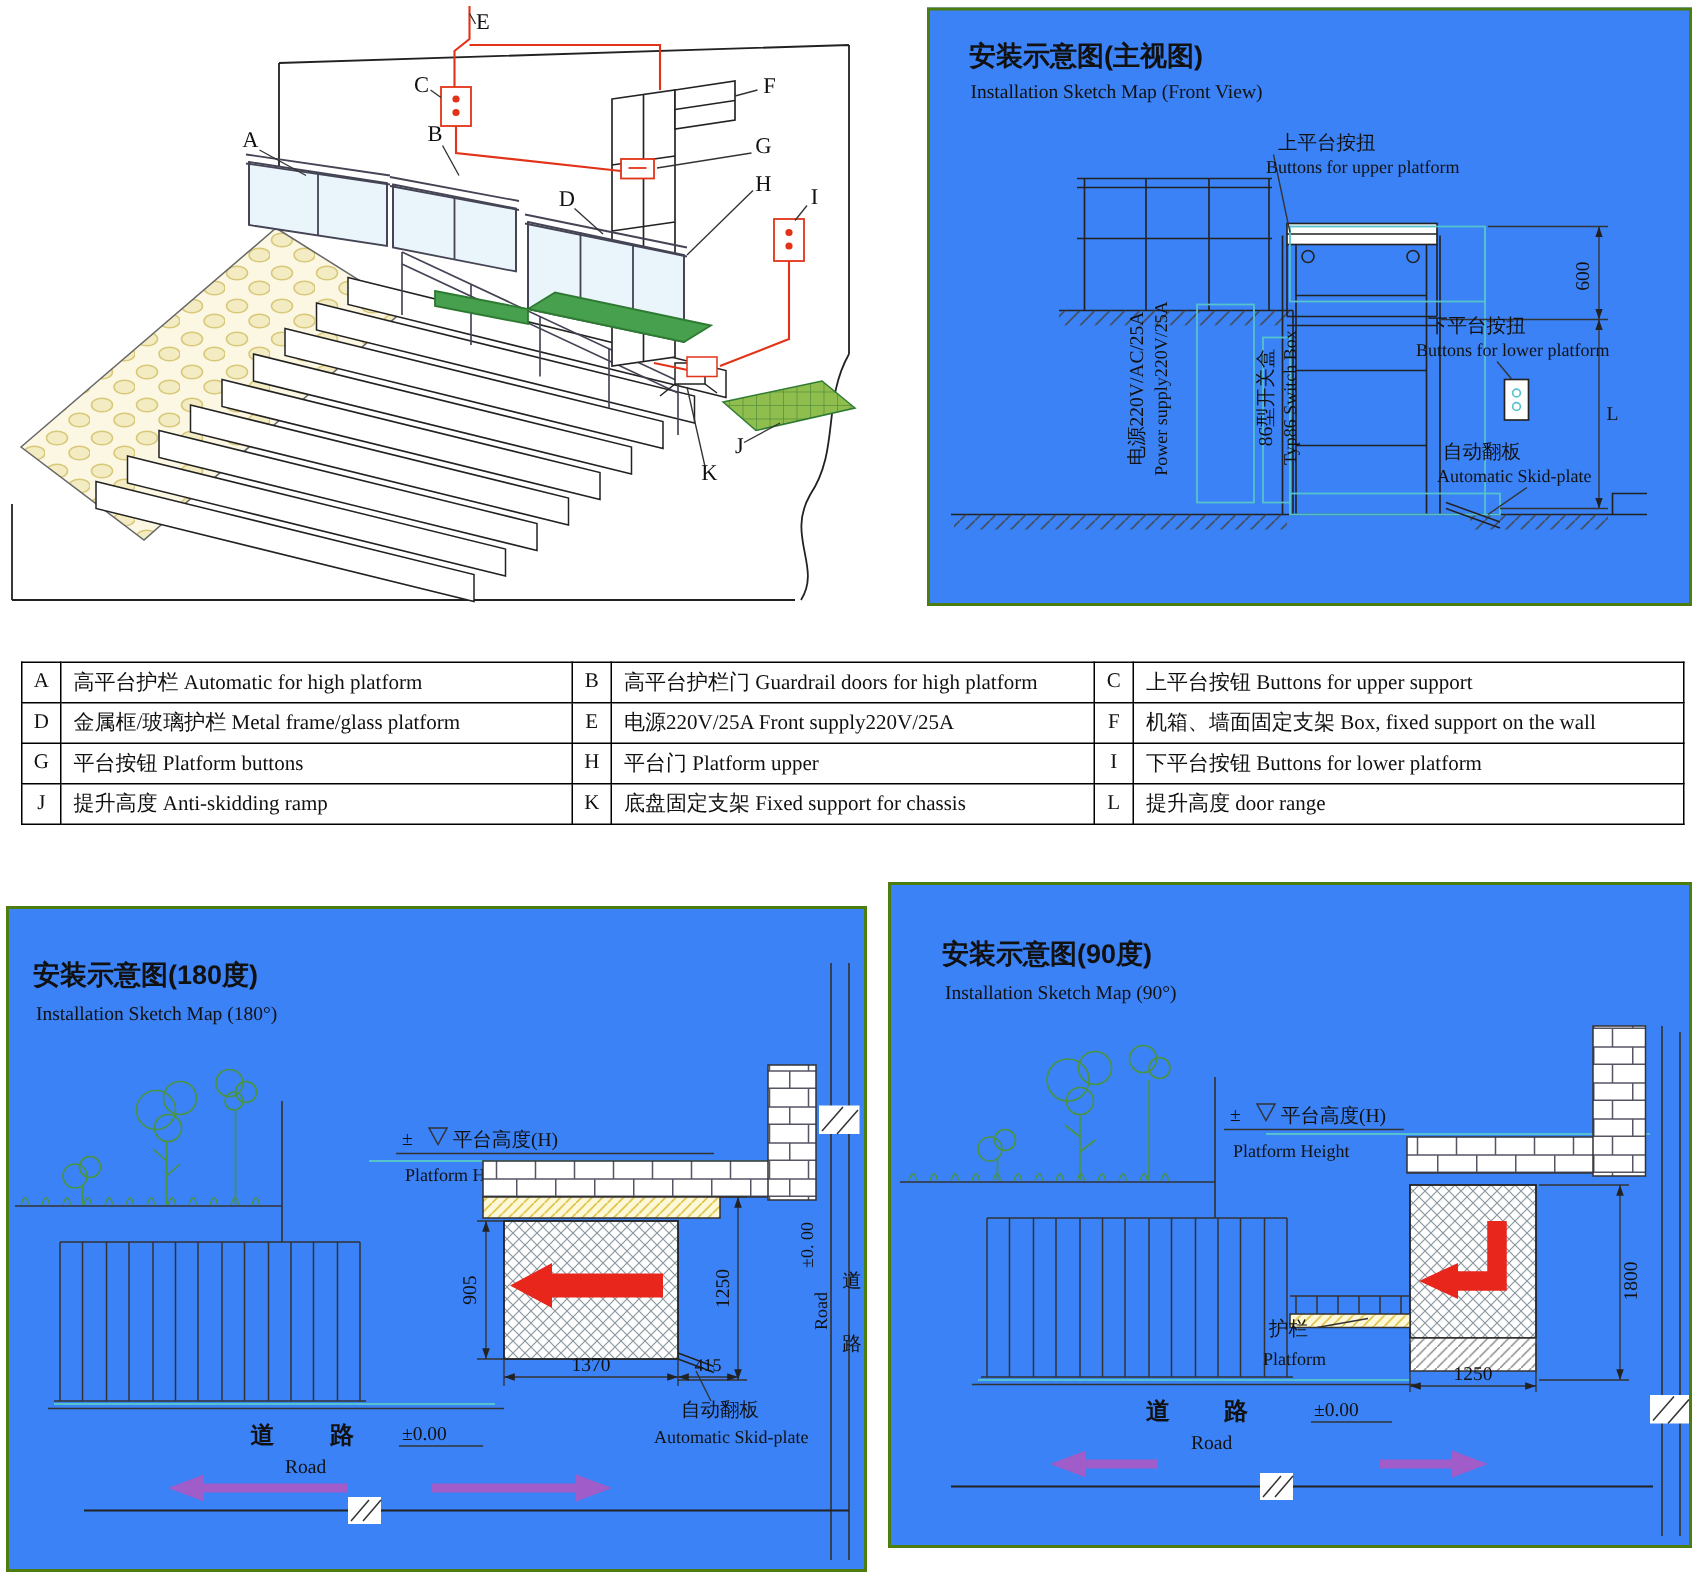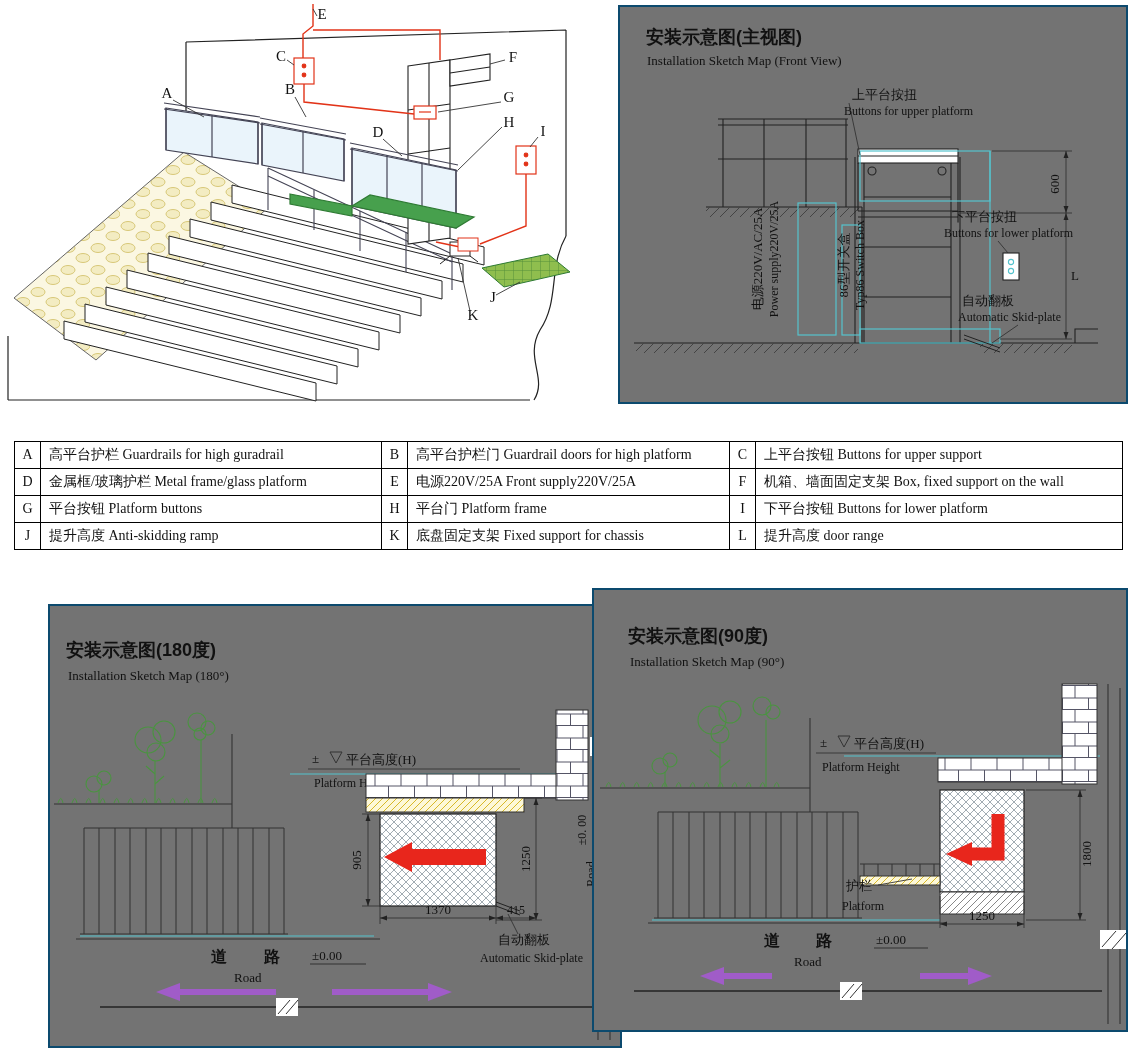--- a/index.html
+++ b/index.html
@@ -2,21 +2,21 @@
 <html><head>
 <meta charset="utf-8">
 <style>
   * { box-sizing: border-box; }
   html,body { margin:0; padding:0; }
   body {
     width:1131px; height:1051px; position:relative; background:#fff;
     font-family:"Liberation Serif", serif; color:#111; overflow:hidden;
   }
   .abs { position:absolute; }
-  .panel { position:absolute; border:2px solid #0c4a6e; background:#737373; }
+  .panel { position:absolute; border:2px solid #4d7c0f; background:#3b82f6; }
   svg { display:block; font-family:"Liberation Serif", serif; }
   svg text { fill:#111; }
   .cnT { font-family:"Liberation Sans", sans-serif; font-weight:bold; font-size:18px; }
   .enT { font-size:13px; }
   .lab13 { font-size:13px; }
   .lab12 { font-size:12px; }
   .dim  { font-size:13px; }
   .dimS { font-size:12px; }
   .big  { font-family:"Liberation Sans", sans-serif; font-weight:bold; font-size:16px; }
   .mid  { text-anchor:middle; }
@@ -250,54 +250,54 @@
     <col style="width:26px">
       <col style="width:341px">
     <col style="width:26px">
       <col style="width:322px">
     <col style="width:26px">
       <col style="width:367px">
   </colgroup>
   <tbody>
       <tr>
     <td class="k">A</td>
-    <td>高平台护栏 Guardrails for high guradrail</td>
+    <td>高平台护栏 Automatic for high platform</td>
     <td class="k">B</td>
     <td>高平台护栏门 Guardrail doors for high platform</td>
     <td class="k">C</td>
     <td>上平台按钮 Buttons for upper support</td>
   </tr>
   <tr>
     <td class="k">D</td>
     <td>金属框/玻璃护栏 Metal frame/glass platform</td>
     <td class="k">E</td>
     <td>电源220V/25A Front supply220V/25A</td>
     <td class="k">F</td>
     <td>机箱、墙面固定支架 Box, fixed support on the wall</td>
   </tr>
   <tr>
     <td class="k">G</td>
     <td>平台按钮 Platform buttons</td>
     <td class="k">H</td>
-    <td>平台门 Platform frame</td>
+    <td>平台门 Platform upper</td>
     <td class="k">I</td>
     <td>下平台按钮 Buttons for lower platform</td>
   </tr>
   <tr>
     <td class="k">J</td>
     <td>提升高度 Anti-skidding ramp</td>
     <td class="k">K</td>
     <td>底盘固定支架 Fixed support for chassis</td>
     <td class="k">L</td>
     <td>提升高度 door range</td>
   </tr>
 </tbody>
   </table>
 
-<div class="panel" style="left:4px;top:604px;width:574px;height:444px;margin-left:44px;">
+<div class="panel" style="left:4px;top:604px;width:574px;height:444px;">
 <svg width="570" height="440" viewBox="0 0 570 440">
   <defs>
     <pattern id="brickA" width="26" height="24" patternUnits="userSpaceOnUse">
       <rect width="26" height="24" fill="#fff"></rect>
       <path d="M0,12 H26 M0,23.5 H26 M13,0 V12 M0.5,12 V24" stroke="#556" stroke-width="1" fill="none"></path>
     </pattern>
     <pattern id="yhatchA" width="7" height="7" patternUnits="userSpaceOnUse">
       <rect width="7" height="7" fill="#fdf8d8"></rect>
       <path d="M0,7 L7,0" stroke="#d8b92a" stroke-width="1" fill="none"></path>
     </pattern>

